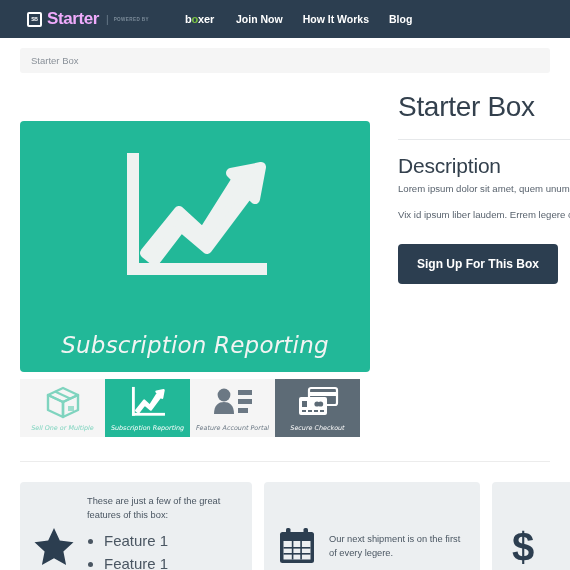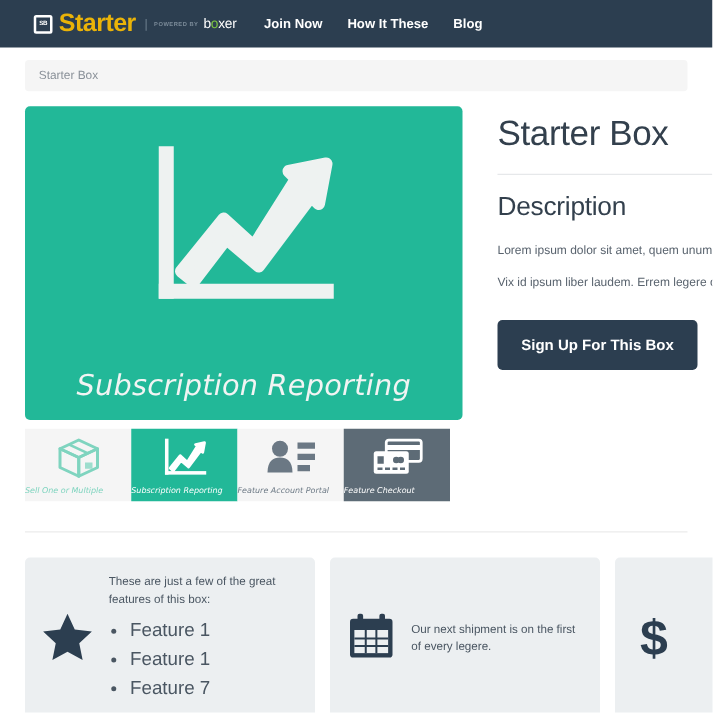--- a/index.html
+++ b/index.html
@@ -24,43 +24,44 @@
     border: 2px solid #ffffff;
     border-radius: 2px;
     margin-right: 5px;
     display: flex; align-items: center; justify-content: center;
   }
   .brand-mark span {
     font-size: 5px; font-weight: bold; color: #ffffff;
     letter-spacing: -0.3px; line-height: 1;
   }
   .brand-name {
-    color: #eab308;
-    font-size: 20px;
+    color: #f0abfc;
+    font-size: 17px;
     font-weight: bold;
     letter-spacing: -0.4px;
   }
   .brand-sep {
     color: #6d7f8e;
     margin: 0 5px 0 7px;
     font-size: 10px;
   }
   .brand-powered {
     color: #7b8b99;
     font-size: 4.6px;
     font-weight: bold;
     letter-spacing: 0.4px;
     margin-right: 4px;
     text-transform: uppercase;
   }
   .brand-boxer {
     color: #ffffff;
     font-size: 11px;
-    font-weight: normal;
+    font-weight: bold;
     letter-spacing: -0.2px;
+    margin-left: 32px;
   }
   .brand-boxer .o { color: #7ac143; }
 
   .navlinks { display: flex; align-items: flex-end; margin-left: 22px; }
   .navlink {
     color: #ffffff;
     font-size: 10.5px;
     font-weight: bold;
     text-decoration: none;
     margin-right: 20px;
@@ -75,21 +76,21 @@
     padding: 7px 11px;
     font-size: 9.5px;
     color: #8a9199;
   }
 
   
   .content {
     display: flex;
     padding: 12px 0 0 20px;
   }
-  .left-col { width: 350px; flex: 0 0 350px; }
+  .left-col { width: 350px; flex: 0 0 350px; margin-top: 36px; }
   .hero {
     width: 350px; height: 251px;
     background: #22b898;
     border-radius: 4px;
     position: relative;
     display: flex;
     flex-direction: column;
     align-items: center;
     justify-content: flex-start;
   }
@@ -116,20 +117,21 @@
     padding-top: 7px;
     position: relative;
     cursor: pointer;
   }
   .thumb.light { background: #f5f5f5; }
   .thumb.active { background: #22b898; }
   .thumb.dark { background: #5d6b76; }
   .thumb-label {
     position: absolute;
     bottom: 5px; left: 0; right: 0;
+    text-align: center;
     font-size: 6.4px;
     font-style: italic;
     font-family: "DejaVu Sans", sans-serif;
     white-space: nowrap;
   }
   .thumb.light .thumb-label { color: #7fd4bf; }
   .thumb.active .thumb-label { color: #ffffff; }
   .thumb.gray .thumb-label { color: #6b7884; }
   .thumb.dark .thumb-label { color: #ffffff; }
 
@@ -148,21 +150,21 @@
     white-space: nowrap;
   }
   .rule {
     border-top: 1px solid #e6e8ea;
     margin: 16px 0 14px 0;
   }
   .section-title {
     font-size: 21px;
     font-weight: normal;
     color: #33404d;
-    margin-bottom: 16px;
+    margin-bottom: 4px;
     letter-spacing: -0.2px;
   }
   .para {
     font-size: 9.6px;
     line-height: 1.55;
     color: #59636e;
     margin-bottom: 11px;
     white-space: nowrap;
   }
   .cta {
@@ -223,21 +225,21 @@
     <span class="brand-mark">
       <span>SB</span>
     </span>
     <span class="brand-name">Starter</span>
     <span class="brand-sep">|</span>
     <span class="brand-powered">POWERED BY</span>
     <span class="brand-boxer"><span>b</span><span class="o">o</span><span>xer</span></span>
   </div>
   <div class="navlinks">
     <a class="navlink" href="#">Join Now</a>
-    <a class="navlink" href="#">How It These</a>
+    <a class="navlink" href="#">How It Works</a>
     <a class="navlink" href="#">Blog</a>
   </div>
 </div>
 
 <div class="breadcrumb-wrap">
   <div class="breadcrumb">
     <span>Starter Box</span>
   </div>
 </div>
 
@@ -302,21 +304,21 @@
             <rect x="2" y="11" width="28" height="18" rx="2" fill="#ffffff"></rect>
             <rect x="5" y="15" width="5" height="6" fill="#5d6b76"></rect>
             <circle cx="20" cy="18" r="2.6" fill="#5d6b76"></circle>
             <circle cx="23.6" cy="18" r="2.6" fill="#5d6b76"></circle>
             <rect x="5" y="24" width="4" height="2" fill="#5d6b76"></rect>
             <rect x="11" y="24" width="4" height="2" fill="#5d6b76"></rect>
             <rect x="17" y="24" width="4" height="2" fill="#5d6b76"></rect>
             <rect x="23" y="24" width="4" height="2" fill="#5d6b76"></rect>
           </svg>
         </span>
-        <div class="thumb-label">Feature Checkout</div>
+        <div class="thumb-label">Secure Checkout</div>
       </div>
 
     </div>
   </div>
 
   <div class="right-col">
     <h1 class="product-title">Starter Box</h1>
     <div class="rule"></div>
     <h2 class="section-title">Description</h2>
     <p class="para">Lorem ipsum dolor sit amet, quem unum an mel, his te oportere constituam nec no, no hinc platonem theophrastus usu. No pro consulatu sit, ne mei dicam recusabo urbanitas, has ut quando alienum tibique detracto, mazim verterem ad eam. Ei est modus conceptam est ei.</p>

